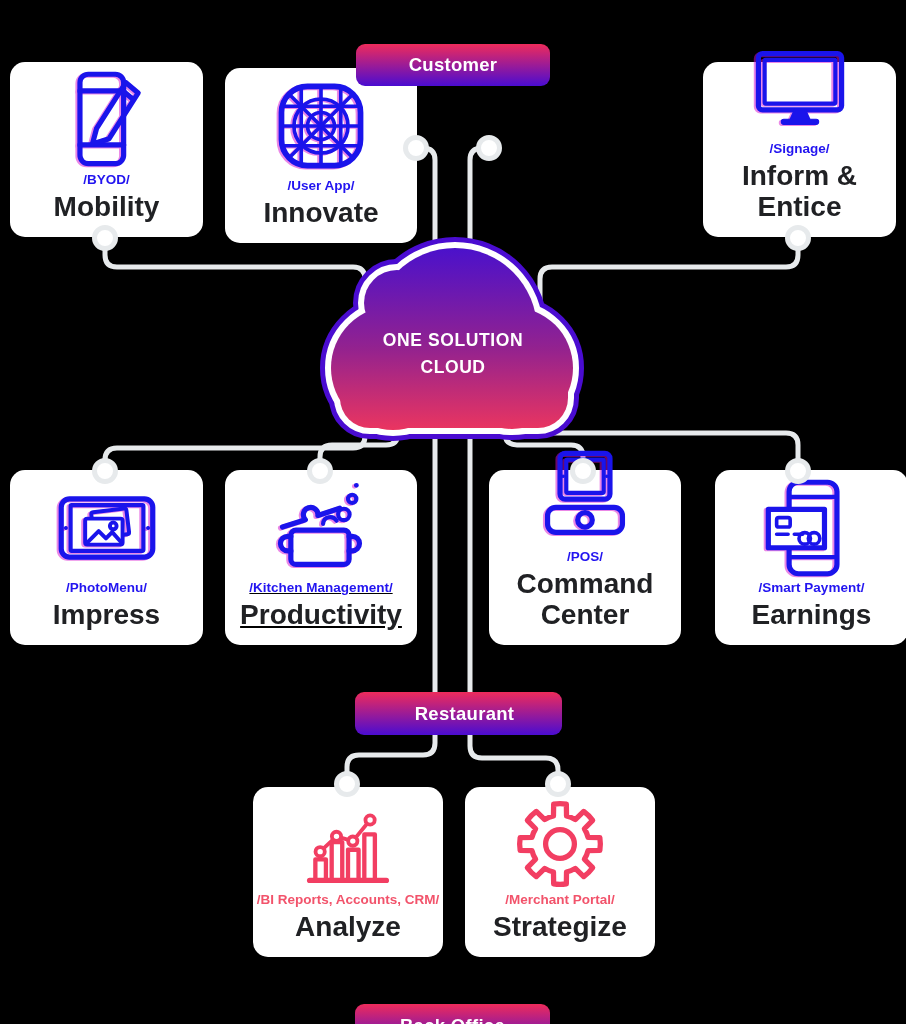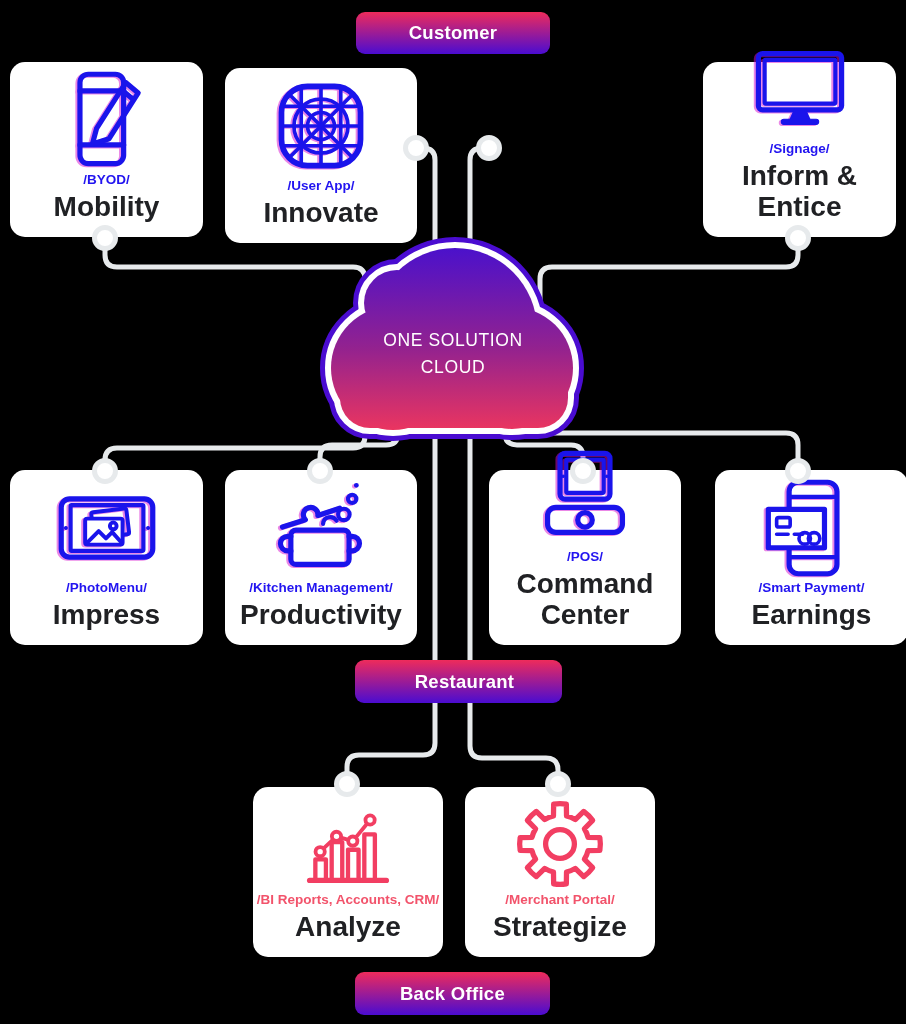--- a/index.html
+++ b/index.html
@@ -7,21 +7,21 @@
     width:906px;height:1024px;position:relative;overflow:hidden;
     font-family:"Liberation Sans", sans-serif;
   }
   .stage{position:absolute;inset:0;width:906px;height:1024px;}
   svg.wires{position:absolute;left:0;top:0;z-index:0;}
   
   .badge{
     position:absolute;z-index:3;border-radius:9px;
     background:linear-gradient(to bottom,#EE2B5B 0%,#4A0CD1 100%);
     display:flex;align-items:center;justify-content:center;
-    color:#fff;font-weight:700;font-size:18.5px;letter-spacing:.3px;
+    color:#fff;font-weight:700;font-size:18.5px;letter-spacing:.3px;margin-top:32px;
   }
   
   .card{
     position:absolute;z-index:1;background:#fff;border-radius:15px;
     display:flex;flex-direction:column;align-items:center;justify-content:flex-end;
     padding:20px 6px 14px 6px;box-sizing:border-box;text-align:center;
   }
   .card .icon{flex:0 0 auto;margin-bottom:auto;margin-top:auto;}
   .card.blue .icon{filter:drop-shadow(-1.5px 1px 0 rgba(214,16,205,.5));}
   .card.pink .icon{filter:none;}
@@ -29,21 +29,21 @@
   .card.pink .sub{color:#F2536B;}
   .title{font-size:28px;font-weight:700;color:#202124;line-height:1.1;}
   
   .node{
     position:absolute;z-index:4;width:16px;height:16px;border-radius:50%;
     background:#fff;border:5px solid #E7EAEC;
   }
   
   .cloud-text{
     position:absolute;z-index:2;left:338px;top:327px;width:230px;
-    text-align:center;color:#fff;font-weight:400;font-size:17.5px;
+    text-align:center;color:#fff;font-weight:700;font-size:17.5px;
     letter-spacing:.6px;line-height:1.55;
   }
   .cloud-text span{display:block;}
 </style>
 </head>
 <body>
 
 <div class="stage">
 
   <svg class="wires" width="906" height="1024" viewBox="0 0 906 1024">
@@ -165,21 +165,21 @@
           <rect x="29" y="41" width="36" height="25" rx="2" fill="#fff"></rect>
           <path d="M31 64 L42 53 L49 60 L55 54 L63 63"></path>
           <circle cx="56" cy="48" r="3.2"></circle>
         </g>
       </g>
     </svg>
     <div class="sub">/PhotoMenu/</div>
     <div class="title">Impress</div>
   </div>
 
-  <div class="card blue" style="left:225px;top:470px;width:192px;height:175px;">
+  <div class="card blue" style="left:225px;top:470px;width:192px;height:175px;text-decoration:underline;">
     <svg class="icon" width="104" height="104" viewBox="0 0 100 100">
       <g stroke="#1A14EB" stroke-width="5" fill="none" stroke-linecap="round" stroke-linejoin="round">
         <rect x="21" y="52" width="56" height="33" rx="5"></rect>
         <path d="M21 58 h-3 a7 7 0 0 0 0 14 h3"></path>
         <path d="M77 58 h3 a7 7 0 0 1 0 14 h-3"></path>
         <path d="M13 49 L35 42 A7 7 0 1 1 47 38 L68 31"></path>
         <path d="M52 46 a7 7 0 0 1 13 -3" stroke-width="4"></path>
         <circle cx="72" cy="37" r="5.5" stroke-width="4"></circle>
         <circle cx="80" cy="22" r="4" stroke-width="4"></circle>
         <circle cx="84" cy="9" r="1.6" fill="#1A14EB" stroke-width="1.5"></circle>

